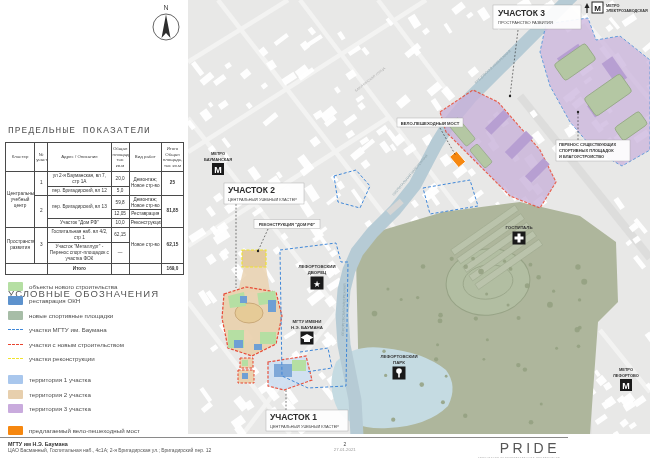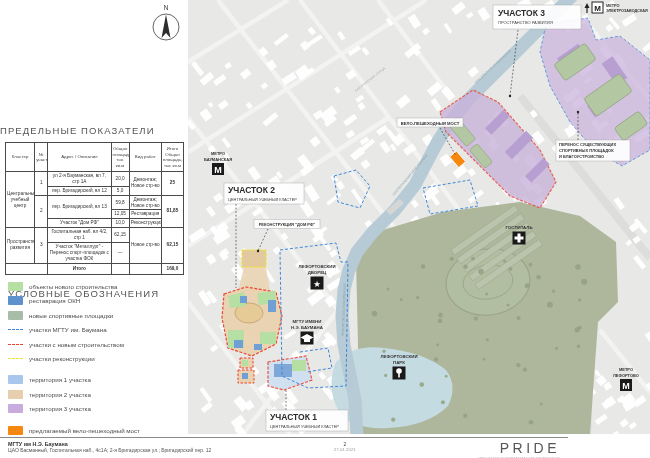--- a/index.html
+++ b/index.html
@@ -1,19 +1,19 @@
 <!DOCTYPE html>
 <html><head>
 <meta charset="utf-8">
 <style>
   html,body{margin:0;padding:0}
   body{width:650px;height:458px;position:relative;overflow:hidden;background:#fff;
        font-family:"Liberation Sans",sans-serif;color:#3a3a3a;}
   .panel-title{position:absolute;font-size:9.5px;letter-spacing:1.1px;color:#555;font-weight:400;}
-  #title-indicators{left:0;top:125px;}
+  #title-indicators{left:8px;top:125px;font-family:Liberation Mono, monospace;}
   #title-legend{left:8px;top:268px;margin-top:20px;}
 
   
   table.limits{position:absolute;left:5px;top:142px;width:179px;border-collapse:collapse;
     font-size:4.7px;color:#333;table-layout:fixed;}
   table.limits th,table.limits td{border:0.6px solid #4a4a4a;padding:1px;text-align:center;
     vertical-align:middle;line-height:1.25;overflow:hidden;}
   table.limits th{font-weight:400;font-size:4.4px;color:#444;height:26px;}
   td.addr{text-align:left;padding-left:2px;}
   td.b{font-weight:bold;}

